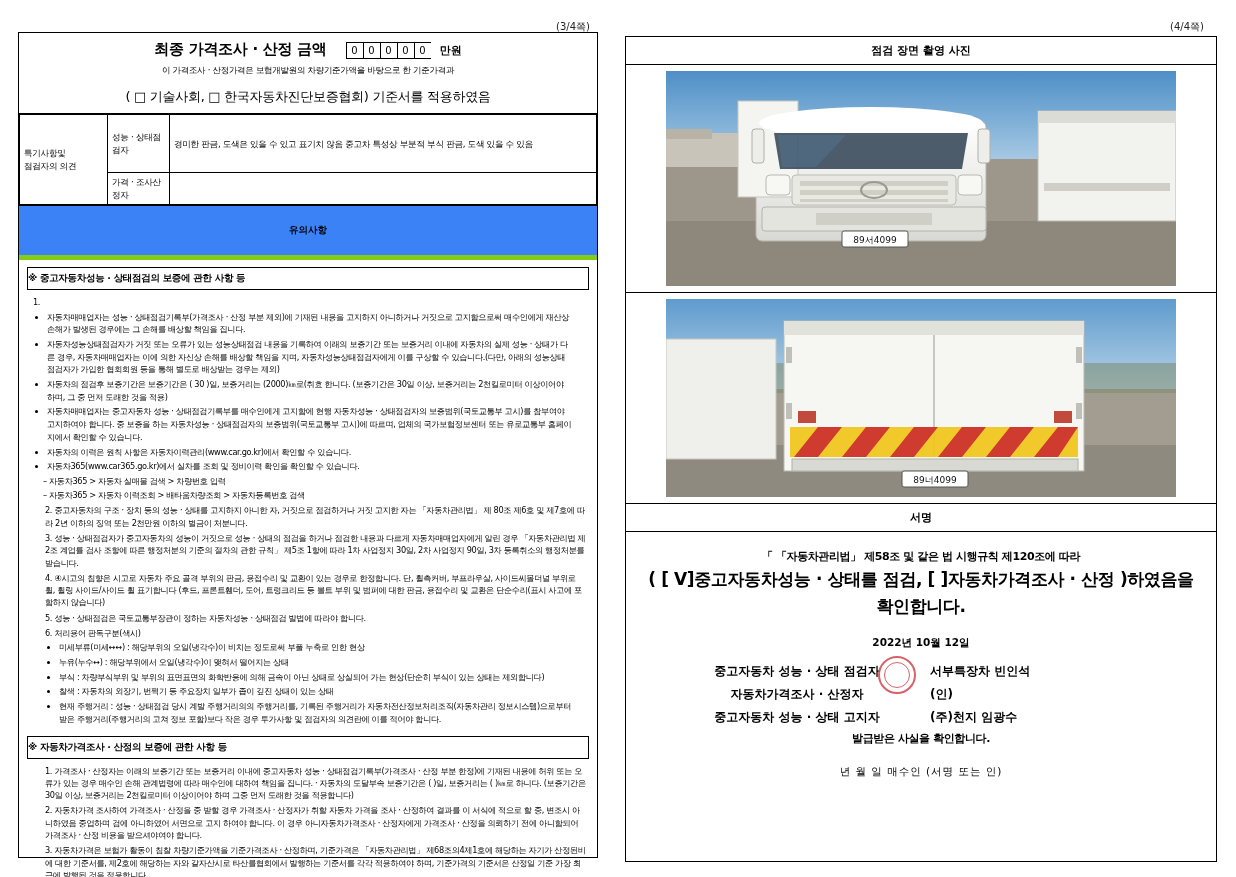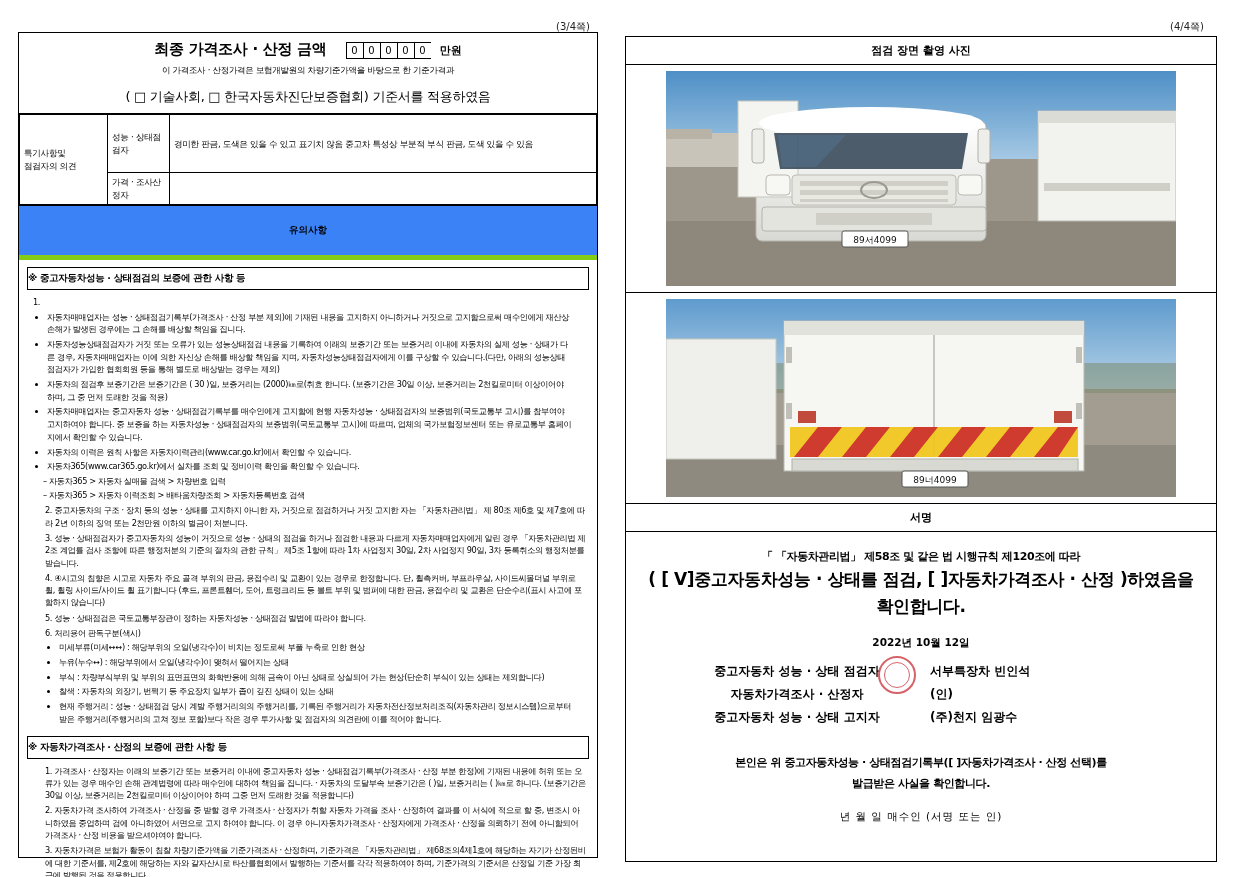--- a/index.html
+++ b/index.html
@@ -286,20 +286,19 @@
         </div>
         <div class="sig-row">
           <span class="sig-label">중고자동차 성능 · 상태 고지자</span>
           <span class="sig-right">(주)천지 임광수</span>
         </div>
         <div class="bigstamp">
             <div class="inner"></div>
           </div>
       </div>
 
-      <div class="confirm">본인은 위 중고자동차성능 ·  상태점검기록부([  ]자동차가격조사 ·  산정 선택)를</div>
       <div class="confirm" style="margin-top:2px;">발급받은 사실을 확인합니다.</div>
 
       <div class="blanks">년      월      일      매수인                (서명 또는 인)</div>
     </div>
   </div>
 
 </div>
 
 </body></html>

